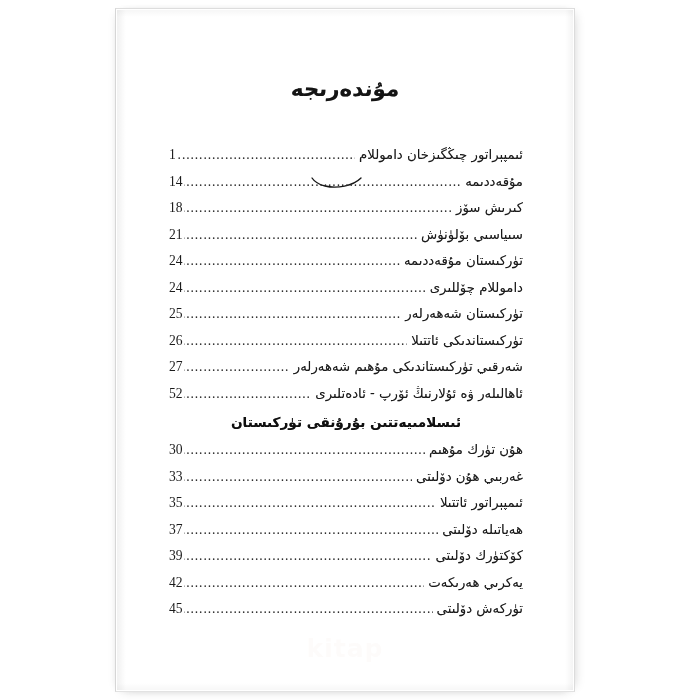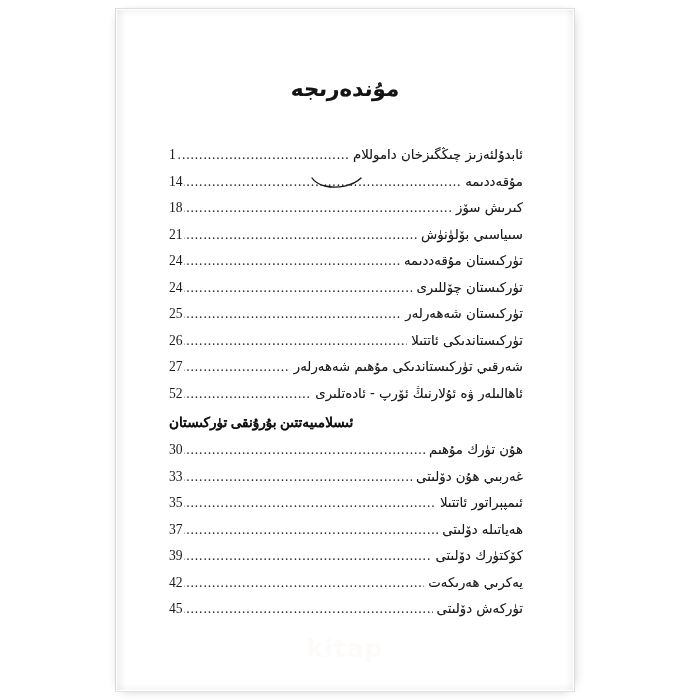--- a/index.html
+++ b/index.html
@@ -144,23 +144,22 @@
     font-family: "Liberation Serif", "DejaVu Serif", serif;
     letter-spacing: 0.9px;
     white-space: nowrap;
   }
 
   
   .toc-section {
     position: relative;
     height: 30px;
     line-height: 30px;
-    text-align: left;
+    text-align: center;
     direction: rtl;
-    font-family: Liberation Serif, serif;
   }
   .toc-section .sec-label {
     font-size: 13.6px;
     font-weight: 700;
     color: #0f0f0f;
     letter-spacing: 0.2px;
     text-shadow: 0 0 0.45px rgba(0,0,0,0.5);
   }
 
   
@@ -188,21 +187,21 @@
     <div id="title-wrap">
       <span id="title">مۇندەرىجە</span>
       <svg id="title-swash" viewBox="0 0 52 13">
         <path d="M50 1 C42 9, 26 12, 14 9 C6 7, 3 4, 1 1" fill="none" stroke="#161616" stroke-width="1.35" stroke-linecap="round"></path>
       </svg>
     </div>
 
     <div id="toc">
         <div class="toc-row">
           <span class="toc-dots">..............................................................................................................</span>
-          <span class="toc-title">ئابدۇلئەزىز چىڭگىزخان داموللام</span>
+          <span class="toc-title">ئىمپېراتور چىڭگىزخان داموللام</span>
           <span class="toc-page">1</span>
         </div>
         <div class="toc-row">
           <span class="toc-dots">..............................................................................................................</span>
           <span class="toc-title">مۇقەددىمە</span>
           <span class="toc-page">14</span>
         </div>
         <div class="toc-row">
           <span class="toc-dots">..............................................................................................................</span>
           <span class="toc-title">كىرىش سۆز</span>
@@ -213,21 +212,21 @@
           <span class="toc-title">سىياسىي بۆلۈنۈش</span>
           <span class="toc-page">21</span>
         </div>
         <div class="toc-row">
           <span class="toc-dots">..............................................................................................................</span>
           <span class="toc-title">تۈركىستان مۇقەددىمە</span>
           <span class="toc-page">24</span>
         </div>
         <div class="toc-row">
           <span class="toc-dots">..............................................................................................................</span>
-          <span class="toc-title">تۈركىستان چۆللىرى</span>
+          <span class="toc-title">داموللام چۆللىرى</span>
           <span class="toc-page">24</span>
         </div>
         <div class="toc-row">
           <span class="toc-dots">..............................................................................................................</span>
           <span class="toc-title">تۈركىستان شەھەرلەر</span>
           <span class="toc-page">25</span>
         </div>
         <div class="toc-row">
           <span class="toc-dots">..............................................................................................................</span>
           <span class="toc-title">تۈركىستاندىكى ئاتتىلا</span>

